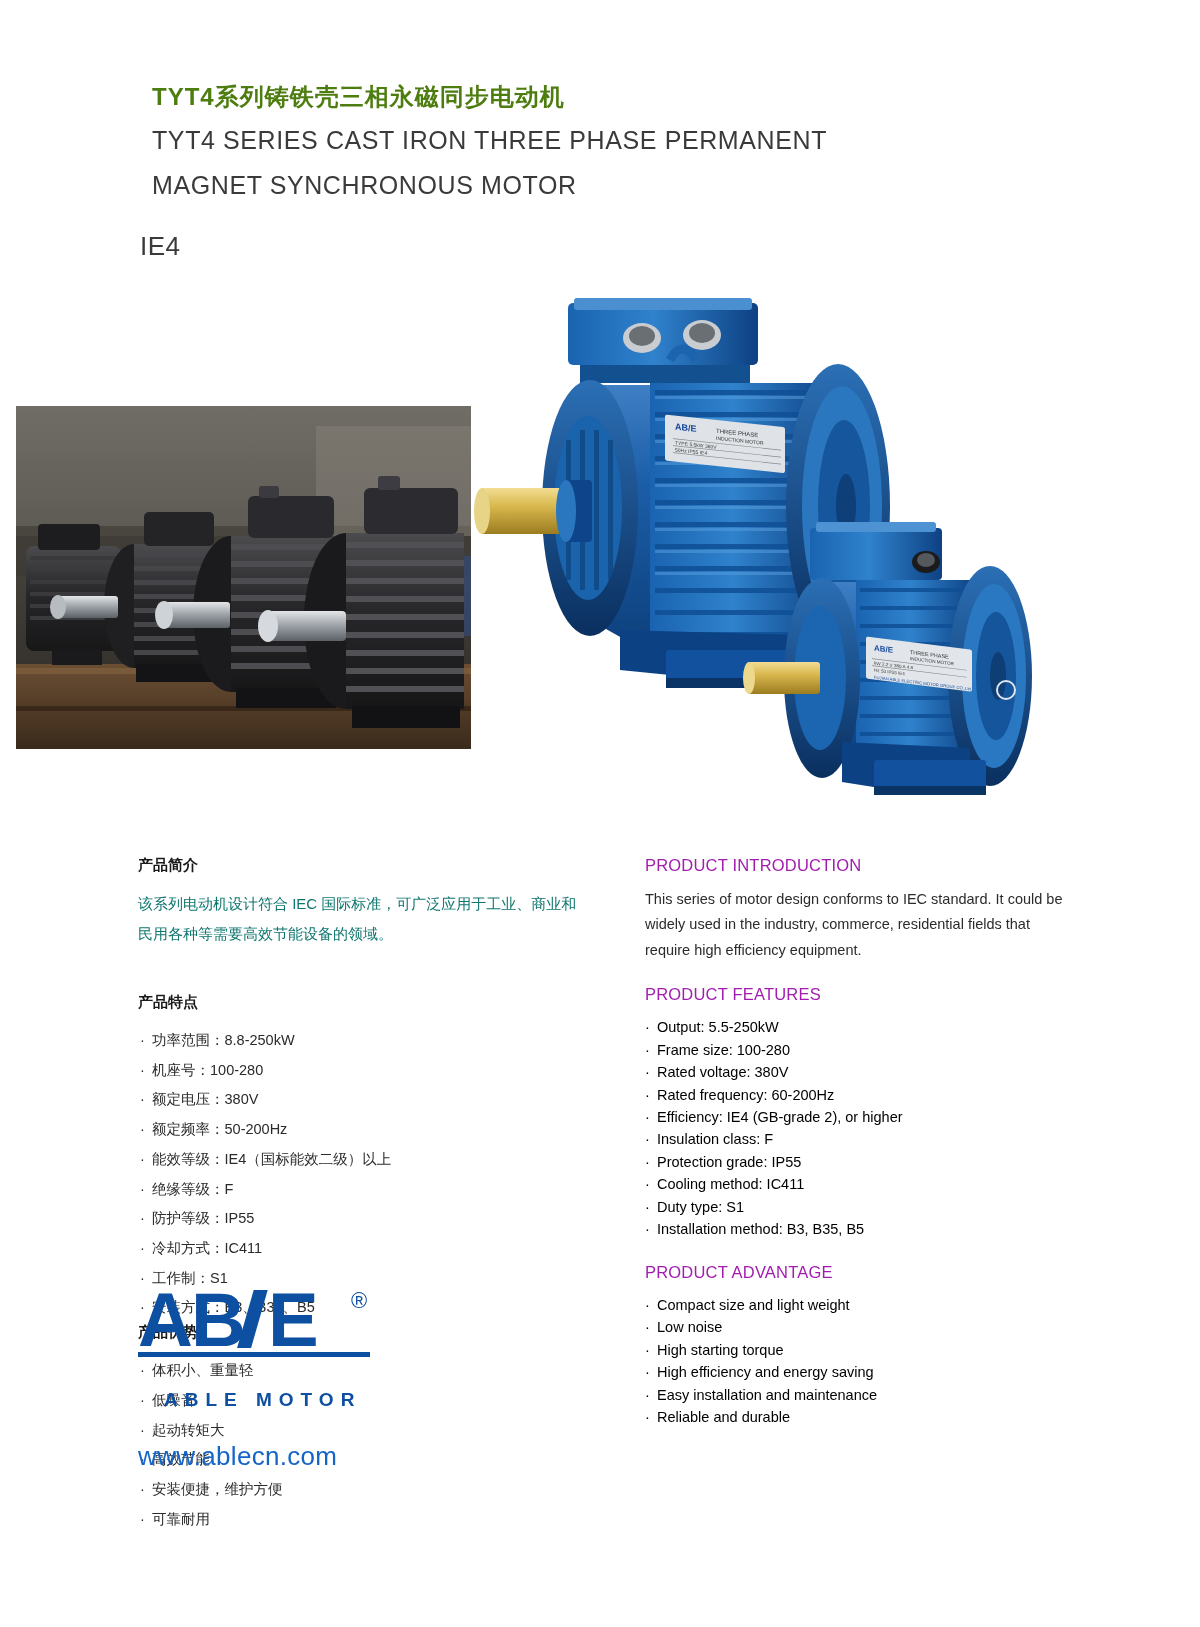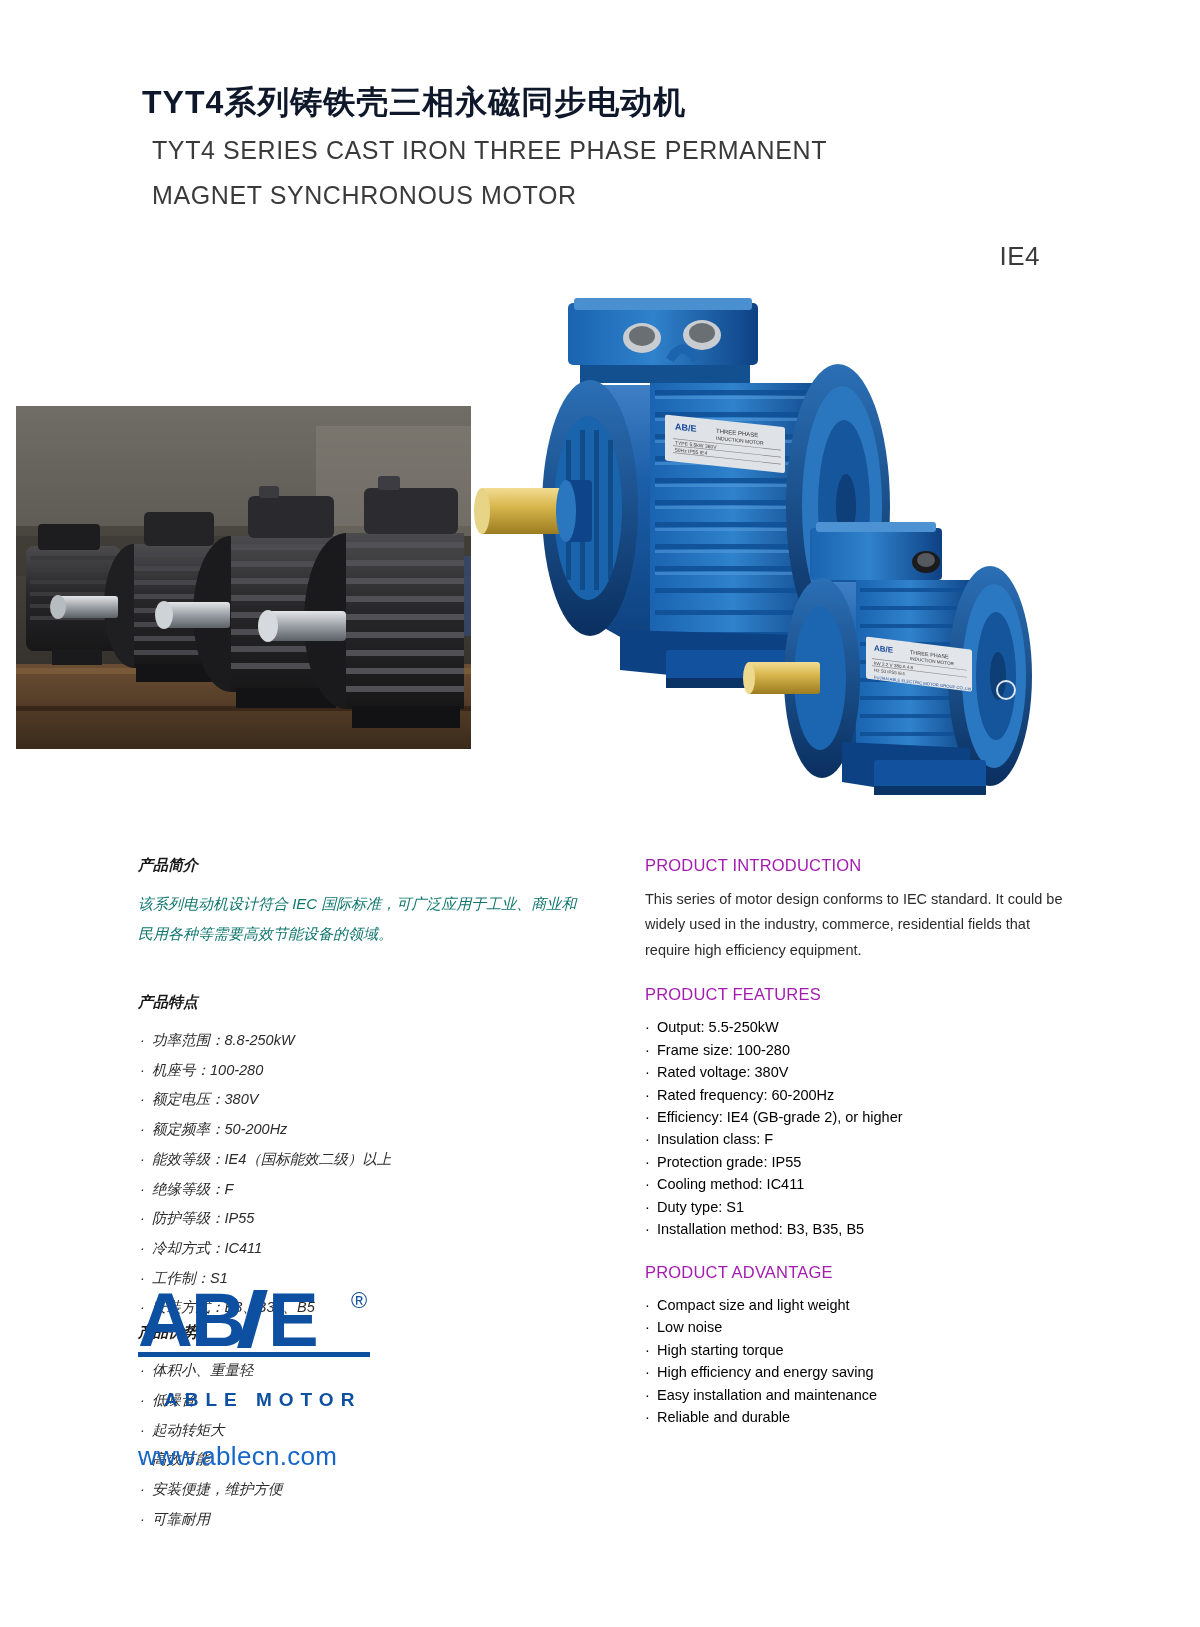--- a/index.html
+++ b/index.html
@@ -8,42 +8,42 @@
     font-family:"Liberation Sans", sans-serif;
     color:#2b2b2b;
     position:relative;
     overflow:hidden;
   }
   .page{position:relative;width:1200px;height:1627px;}
 
   
   .header{position:absolute;left:140px;top:82px;width:900px;}
   .title-cn{
-    font-size:32px;font-weight:bold;letter-spacing:1px;color:#0f172a;
-    line-height:1.25;margin:0 0 6px 2px;
+    font-size:24px;font-weight:bold;letter-spacing:1px;color:#4d7c0f;
+    line-height:1.25;margin:0 0 6px 12px;
   }
   .title-en{
     font-size:25px;font-weight:400;letter-spacing:0.6px;color:#3a3a3a;
     line-height:1.3;margin:12px;
   }
   .title-ie4{
-    font-size:26px;color:#3a3a3a;margin-top:30px;letter-spacing:0.5px;text-align:right;
+    font-size:26px;color:#3a3a3a;margin-top:30px;letter-spacing:0.5px;
   }
 
   
   .photo-left{
     position:absolute;left:16px;top:406px;width:455px;height:343px;
     overflow:hidden;background:#2c2a28;
   }
   .photo-right{
     position:absolute;left:470px;top:290px;width:600px;height:570px;
   }
 
   
-  .col-cn{position:absolute;left:138px;top:856px;width:450px;font-style:italic;}
+  .col-cn{position:absolute;left:138px;top:856px;width:450px;}
   .col-en{position:absolute;left:645px;top:856px;width:420px;}
 
   .h-cn{font-size:15px;font-weight:bold;color:#1a1a1a;margin:0 0 14px 0;}
   .p-cn{font-size:15px;line-height:2.0;color:#0f766e;margin:0;}
 
   .h-en{font-size:16.5px;color:#a21caf;margin:0 0 12px 0;letter-spacing:0.2px;}
   .p-en{font-size:14.5px;line-height:1.75;color:#2b2b2b;margin:0 0 22px 0;}
 
   .two-col{display:flex;margin-top:44px;flex-direction:column;}
   .two-col .c1{width:250px;}

